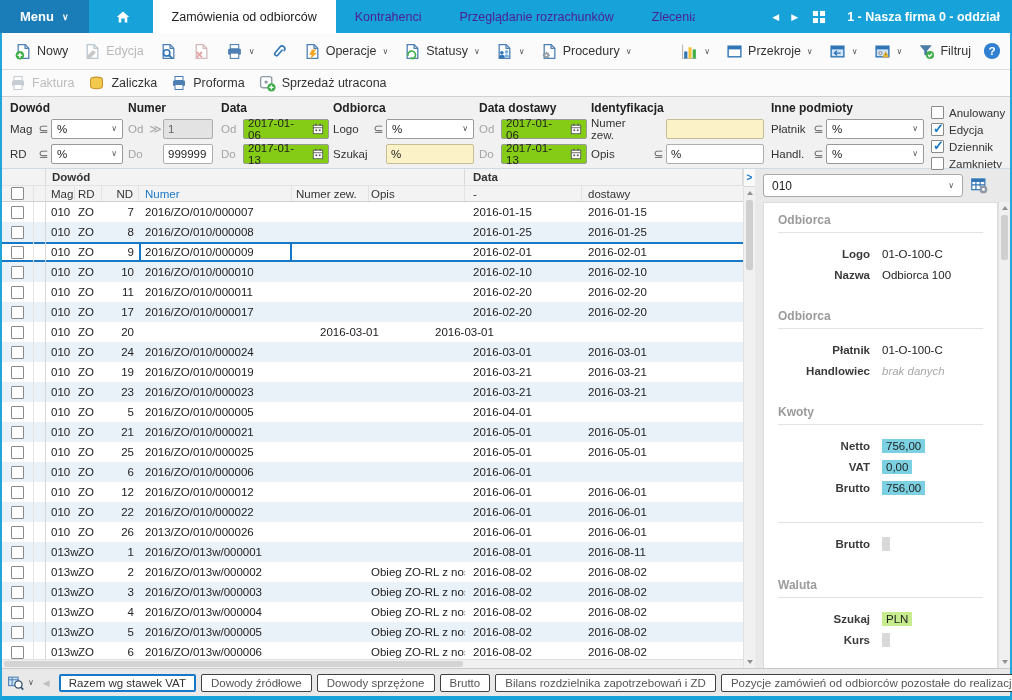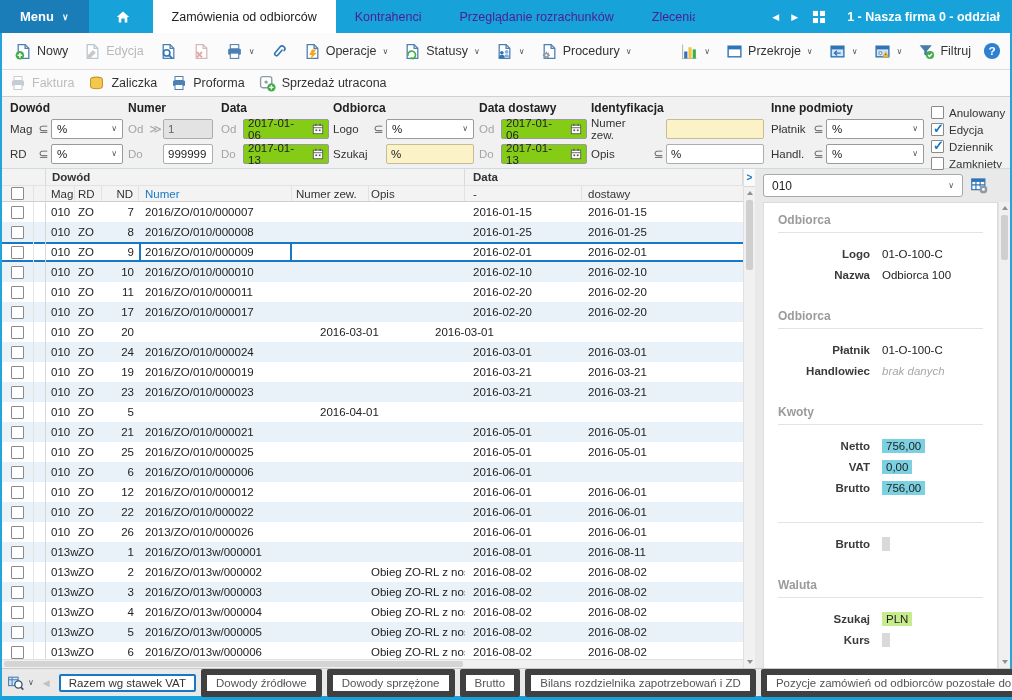--- a/index.html
+++ b/index.html
@@ -109,21 +109,21 @@
   .hv.green { background:#c6ec8e; }
   .hv.gbox { width:8px; height:14px; background:#d9d9d9; padding:0; display:inline-block; }
   .ival { font-style:italic; color:#a8a8a8; }
   .rp-scroll { width:12px; background:#f0f0f0; border-left:1px solid #e0e0e0; display:flex; flex-direction:column; }
   .rp-scroll .vthumb { height:45px; }
 
   
   .bottombar { height:28px; background:#e9e9e9; border-top:1px solid #c9c9c9; display:flex; align-items:center; padding:0 5px; gap:5px; flex-shrink:0; }
   .bb-left { display:flex; align-items:center; gap:2px; cursor:pointer; }
   .bb-arr { color:#c0c0c0; font-size:9px; padding:0 4px; }
-  .btab { background:#fff; border:6px solid #404040; border-radius:2px; padding:2px 9px; font-size:11.5px; color:#555; white-space:nowrap; cursor:pointer; }
+  .btab { background:#fff; border:1px solid #404040; border-radius:2px; padding:2px 9px; font-size:11.5px; color:#555; white-space:nowrap; cursor:pointer; }
   .btab.active { border:2px solid #1878c8; color:#333; padding:1px 8px; }
   svg { display:block; }
 </style>
 </head>
 <body>
 
 <div class="window">
 
   <div class="topbar">
     <div class="menu-btn">
@@ -717,20 +717,21 @@
               <span class="c-dost">2016-03-21</span>
             </div>
             <div class="trow">
               <span class="c-sel">
                 <span class="fcb"></span>
               </span>
               <span class="c-mark"></span>
               <span class="c-mag">010</span>
               <span class="c-rd">ZO</span>
               <span class="c-nd">5</span>
+              <span class="c-numer">2016/ZO/010/000005</span>
               <span class="c-nzew"></span>
               <span class="c-opis"></span>
               <span class="c-data">2016-04-01</span>
               <span class="c-dost"></span>
             </div>
             <div class="trow alt">
               <span class="c-sel">
                 <span class="fcb"></span>
               </span>
               <span class="c-mark"></span>

